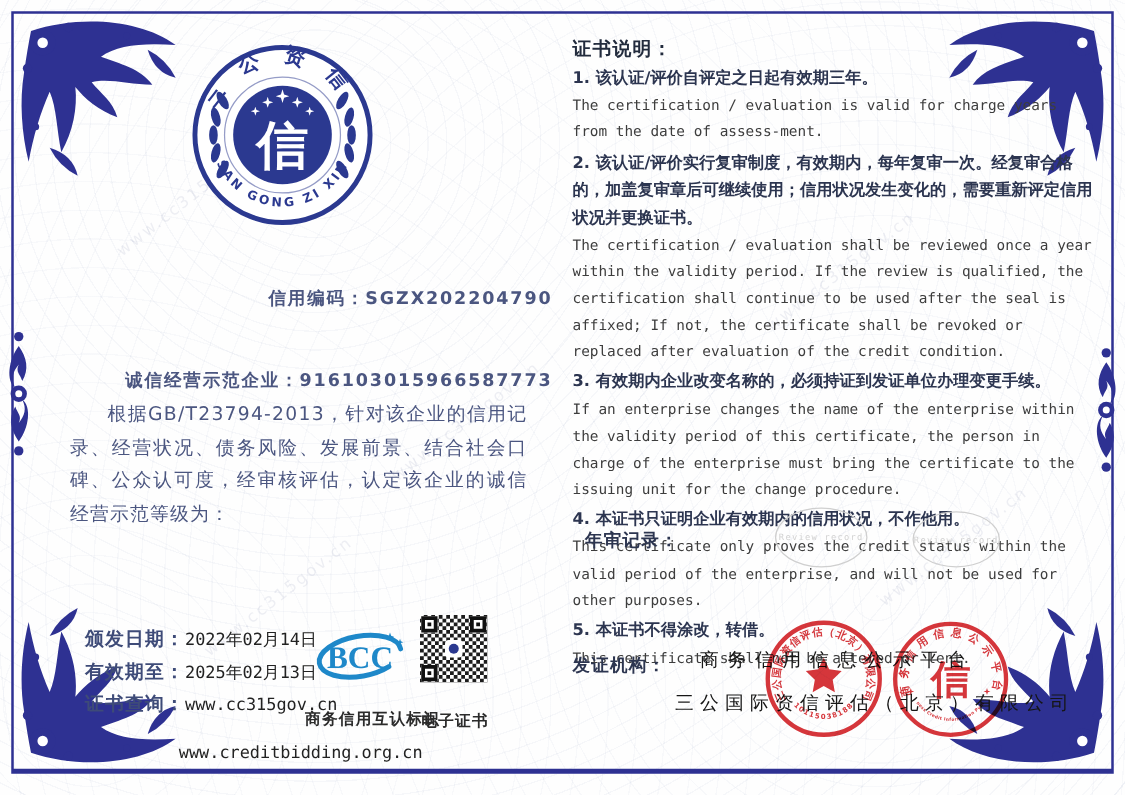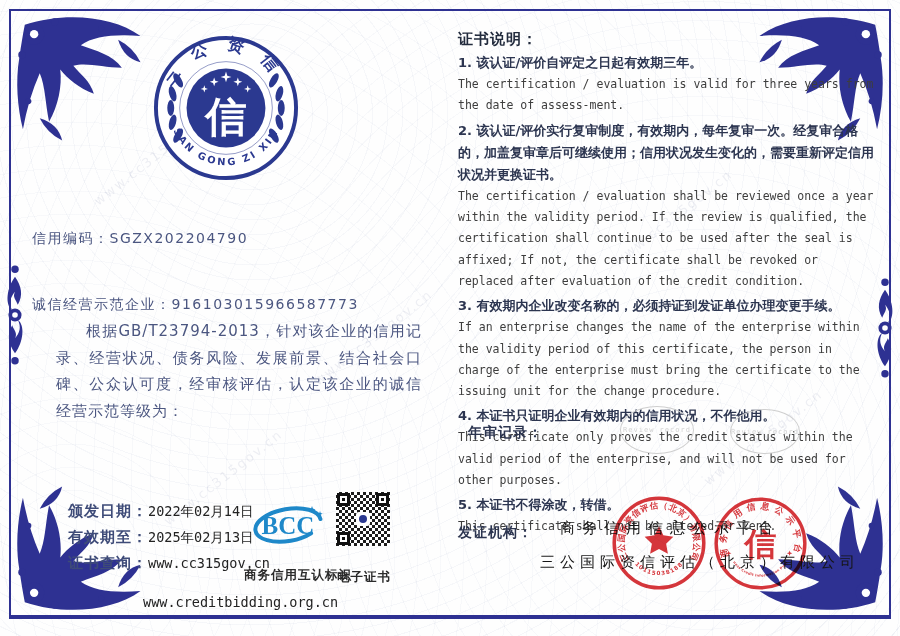--- a/index.html
+++ b/index.html
@@ -25,22 +25,22 @@
   .edge-orn.left{left:1px;top:263px;}
   .edge-orn.right{left:871px;top:276px;transform:scaleX(-1);}
   
   .wm{position:absolute;transform:rotate(-38deg);font-size:13px;letter-spacing:2px;
       color:rgba(120,132,170,.13);white-space:nowrap;}
   
   #logo{left:152px;top:34px;width:148px;height:148px;}
   #title{left:34px;top:166px;width:396px;text-align:center;
     font-family:"Liberation Serif","DejaVu Serif",serif;
     font-size:33px;font-weight:700;color:#141414;letter-spacing:11px;white-space:nowrap;}
-  .code-line{left:32px;width:392px;text-align:left;font-size:14px;color:#4b5680;
-    letter-spacing:1.5px;font-weight:400;white-space:nowrap;}
+  .code-line{left:50px;width:392px;text-align:right;font-size:14px;color:#4b5680;
+    letter-spacing:1.5px;font-weight:700;white-space:nowrap;}
   #credit-code{top:230px;}
   #uscc{top:296px;}
   #statement{left:56px;top:318px;width:366px;font-size:15px;line-height:1.78;
     color:#4b5680;text-align:justify;text-indent:2em;letter-spacing:1px;font-weight:500;}
   #rating{left:60px;top:398px;width:330px;text-align:center;
     font-family:"Liberation Serif","DejaVu Serif",serif;font-size:54px;font-weight:700;
     color:#c3161c;letter-spacing:32px;text-indent:32px;}
   .info-row{position:absolute;left:68px;white-space:nowrap;}
   .info-label{font-size:15px;font-weight:700;color:#3e4b78;letter-spacing:1px;}
   .info-value{font-size:13.5px;color:#222;font-family:"DejaVu Sans Mono","Liberation Mono",monospace;}
@@ -209,21 +209,21 @@
     <div class="finder f-tr"></div>
     <div class="finder f-bl"></div>
     <div id="qr-center"></div>
   </div>
   <div id="qr-caption" class="abs">电子证书</div>
 
   <div id="notes" class="abs">
     <div id="notes-heading">证书说明：</div>
     <div class="note-item">
       <div class="note-zh">1. 该认证/评价自评定之日起有效期三年。</div>
-      <div class="note-en">The certification / evaluation is valid for three years from the date of assess-ment.</div>
+      <div class="note-en">The certification / evaluation is valid for charge years from the date of assess-ment.</div>
     </div>
     <div class="note-item">
       <div class="note-zh">2. 该认证/评价实行复审制度，有效期内，每年复审一次。经复审合格的，加盖复审章后可继续使用；信用状况发生变化的，需要重新评定信用状况并更换证书。</div>
       <div class="note-en">The certification / evaluation shall be reviewed once a year within the validity period. If the review is qualified, the certification shall continue to be used after the seal is affixed; If not, the certificate shall be revoked or replaced after evaluation of the credit condition.</div>
     </div>
     <div class="note-item">
       <div class="note-zh">3. 有效期内企业改变名称的，必须持证到发证单位办理变更手续。</div>
       <div class="note-en">If an enterprise changes the name of the enterprise within the validity period of this certificate, the person in charge of the enterprise must bring the certificate to the issuing unit for the change procedure.</div>
     </div>
     <div class="note-item">

